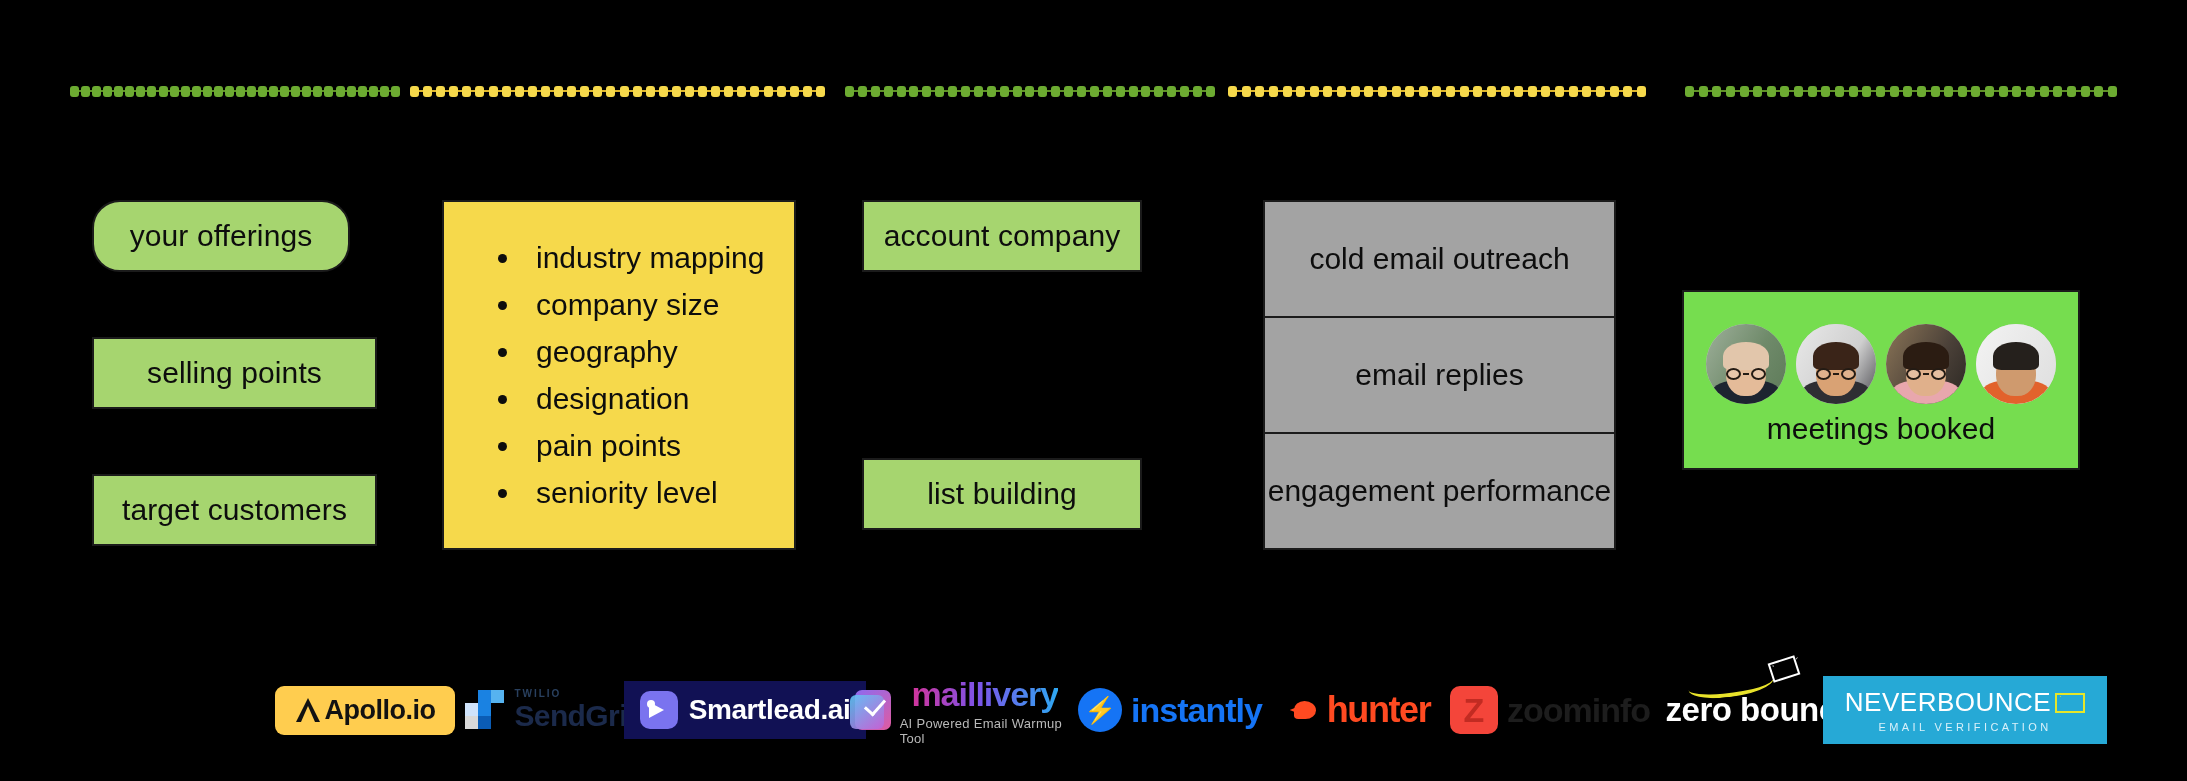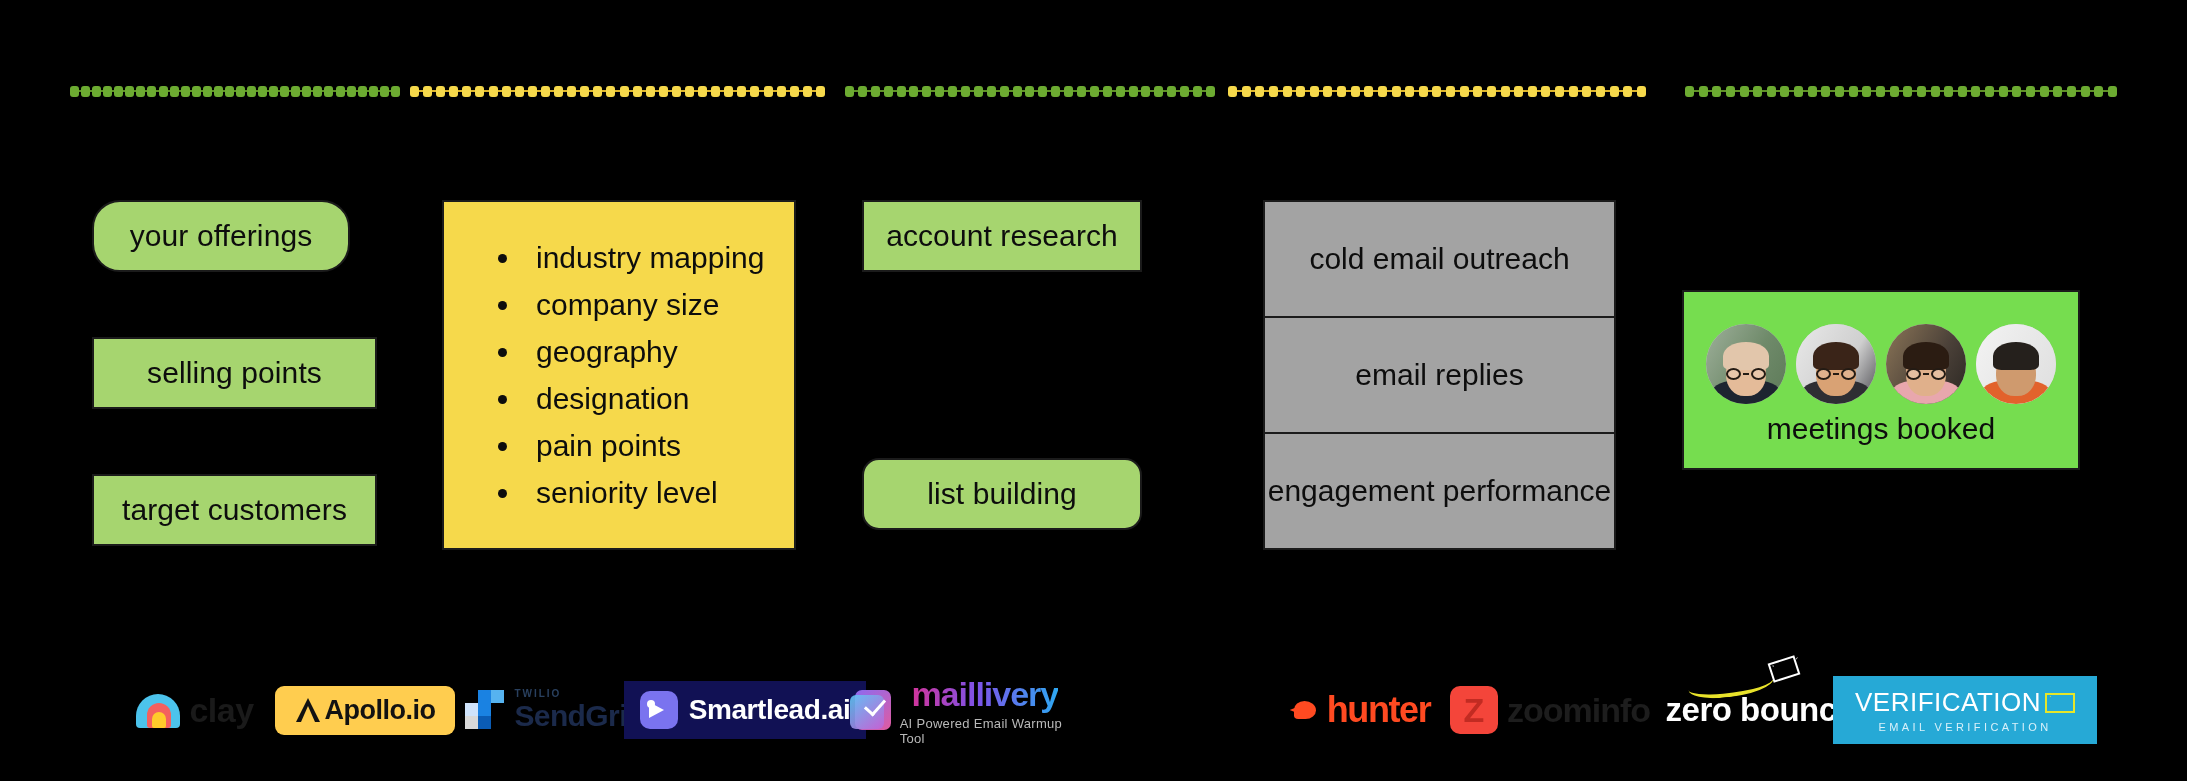--- a/index.html
+++ b/index.html
@@ -580,23 +580,23 @@
       <li>industry mapping</li>
       <li>company size</li>
       <li>geography</li>
       <li>designation</li>
       <li>pain points</li>
       <li>seniority level</li>
     </ul>
   </div>
 
   <div class="node green" style="left:862px; top:200px; width:280px; height:72px;">
-    <span>account research</span>
-  </div>
-  <div class="node green" style="left:862px; top:458px; width:280px; height:72px;border-radius:17px;">
+    <span>account company</span>
+  </div>
+  <div class="node green" style="left:862px; top:458px; width:280px; height:72px;">
     <span>list building</span>
   </div>
 
   <div class="stack" style="left:1263px; top:200px; width:353px; height:350px;">
     <div class="cell">
       <span>cold email outreach</span>
     </div>
     <div class="cell">
       <span>email replies</span>
     </div>
@@ -645,30 +645,20 @@
         <div class="body" style="background:#e2622c;"></div>
         <div class="head" style="background:#cf9a6e;"></div>
         <div class="hair" style="background:#25201c;"></div>
       </div>
     </div>
     <div class="cap">meetings booked</div>
   </div>
 
   <div class="logos">
 
-    <div class="logo" style="left:110px; width:170px;">
-      <div class="logo-inner">
-        <div class="clay-mark">
-            <div class="a1"></div>
-            <div class="a2"></div>
-            <div class="a3"></div>
-          </div>
-        <div class="clay-word lg-text">clay</div>
-      </div>
-    </div>
 
     <div class="logo" style="left:270px; width:190px;">
       <div class="apollo-chip">
         <svg width="26" height="28" viewBox="0 0 26 28">
           <path d="M13 2 L25 26 L20 26 L13 10 L6 26 L1 26 Z" fill="#121212"></path>
         </svg>
         <span class="word">Apollo.io</span>
       </div>
     </div>
 
@@ -703,20 +693,26 @@
             <div class="sq2"></div>
             <div class="chk"></div>
         </div>
         <div style="display:flex;flex-direction:column;align-items:center;">
           <div class="ml-word">maillivery</div>
           <div class="ml-tag">AI Powered Email Warmup Tool</div>
         </div>
       </div>
     </div>
 
+    <div class="logo" style="left:1075px; width:190px;">
+      <div class="logo-inner">
+        <div class="inst-mark"></div>
+        <span class="inst-word">instantly</span>
+      </div>
+    </div>
 
     <div class="logo" style="left:1275px; width:170px;">
       <div class="logo-inner">
         <div class="hunter-mark">
             <div class="p"></div>
             <div class="b"></div>
           </div>
         <span class="hunter-word">hunter</span>
       </div>
     </div>
@@ -736,21 +732,21 @@
         <div class="env"></div>
         <div class="zb-word">
           <span>zero</span><span>&nbsp;</span><span>bounce</span>
         </div>
       </div>
     </div>
 
     <div class="logo" style="left:1845px; width:240px;">
       <div class="nb-chip">
         <div class="nb-row">
-          <span class="nb-word">VERIFICATION</span>
+          <span class="nb-word">NEVERBOUNCE</span>
           <span class="nb-env"></span>
         </div>
         <div class="nb-sub">EMAIL VERIFICATION</div>
       </div>
     </div>
 
   </div>
 </div>
 
 </body></html>

